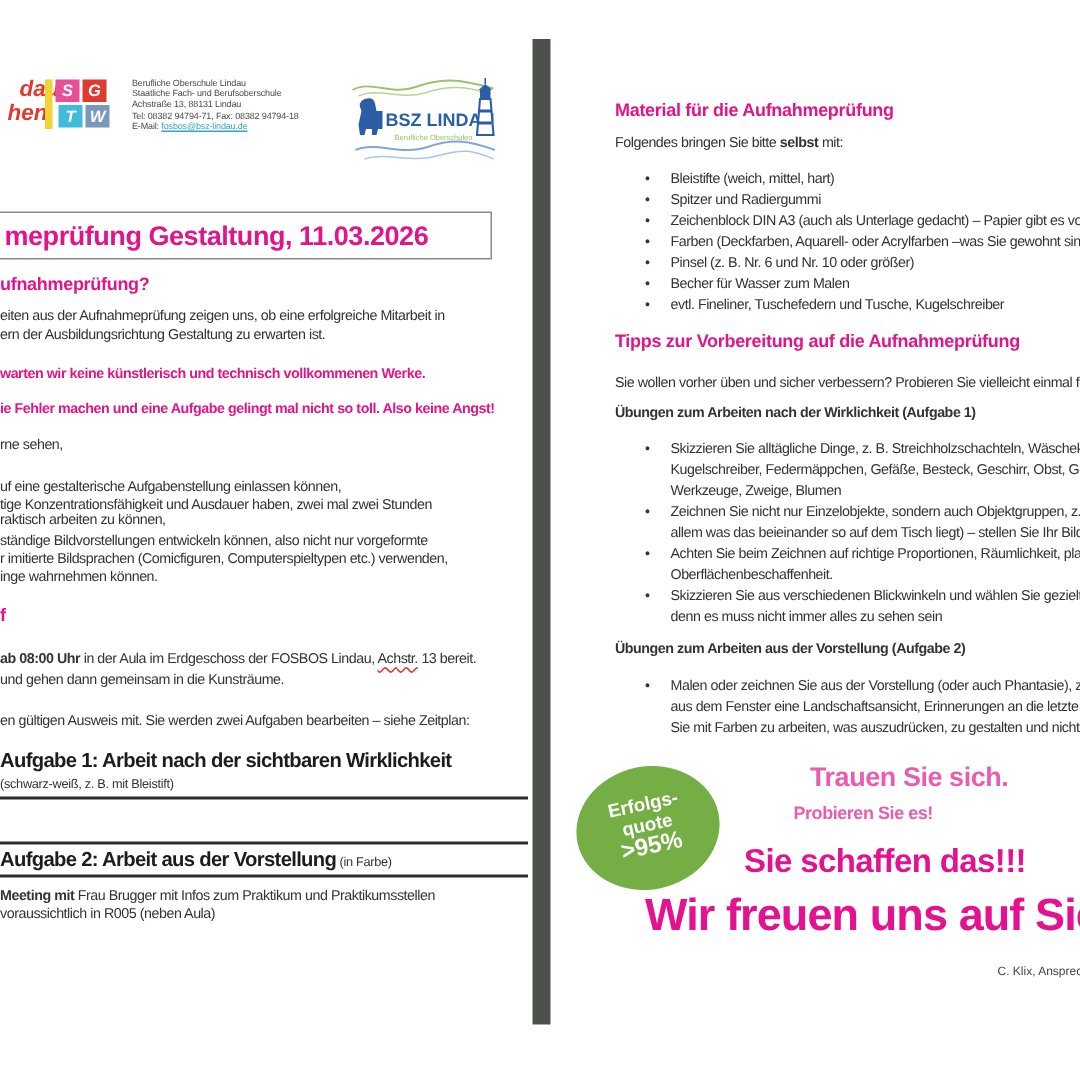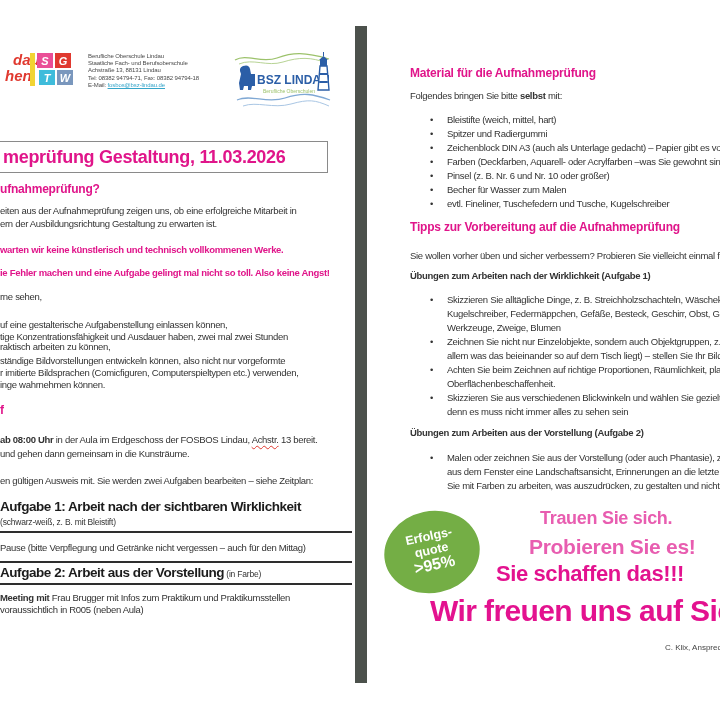--- a/index.html
+++ b/index.html
@@ -47,21 +47,21 @@
   .page-right .ln{left:42px;}
   .page-right .bullet{left:62px;}
   .page-right .cont{left:79px;}
   .dot{display:inline-block;width:17px;}
   
   .badge{position:absolute;left:16px;top:511px;width:96px;height:82px;background:var(--green);border-radius:50%;transform:rotate(-12deg);display:flex;flex-direction:column;align-items:center;justify-content:center;color:#fff;font-weight:bold;text-align:center;line-height:1.05;}
   .badge .bl{font-size:12.5px;}
   .badge .bl3{font-size:16px;}
   .cl{position:absolute;white-space:nowrap;font-weight:bold;}
   .cl1{left:172px;top:508px;font-size:18px;color:var(--pink-light);letter-spacing:-0.3px;}
-  .cl2{left:161px;top:535px;font-size:21px;color:var(--pink-light);letter-spacing:-0.3px;}
+  .cl2{left:161px;top:535px;font-size:12px;color:var(--pink-light);letter-spacing:-0.3px;}
   .cl3{left:128px;top:561px;font-size:22px;color:var(--pink-strong);letter-spacing:-0.4px;}
   .cl4{left:62px;top:594px;font-size:30px;color:var(--pink-strong);letter-spacing:-0.6px;}
   .sig{position:absolute;left:297px;top:643px;font-size:8px;color:#444;white-space:nowrap;}
 </style>
 </head>
 <body>
 
 <div class="canvas">
 
   <div class="page page-left">
@@ -124,21 +124,20 @@
     <div class="ln h1m" style="top:403px">f</div>
     <div class="ln" style="top:434px">
       <span class="b">ab 08:00 Uhr</span><span> in der Aula im Erdgeschoss der FOSBOS Lindau, </span><span class="spell">Achstr.</span><span> 13 bereit.</span>
     </div>
     <div class="ln" style="top:448px">und gehen dann gemeinsam in die Kunsträume.</div>
     <div class="ln" style="top:475px">en gültigen Ausweis mit. Sie werden zwei Aufgaben bearbeiten – siehe Zeitplan:</div>
 
     <div class="ln task" style="top:499px">Aufgabe 1: Arbeit nach der sichtbaren Wirklichkeit</div>
     <div class="ln sub" style="top:517px">(schwarz-weiß, z. B. mit Bleistift)</div>
     <div class="hr" style="top:531px"></div>
-    <div class="ln" style="top:542px">Pause (bitte Verpflegung und Getränke nicht vergessen – auch für den Mittag)</div>
     <div class="hr" style="top:561px"></div>
     <div class="ln task" style="top:565px">
       <span>Aufgabe 2: Arbeit aus der Vorstellung</span><span class="sub"> (in Farbe)</span>
     </div>
     <div class="hr" style="top:583px"></div>
     <div class="ln" style="top:592px">
       <span class="b">Meeting mit </span><span>Frau Brugger mit Infos zum Praktikum und Praktikumsstellen</span>
     </div>
     <div class="ln" style="top:604px">voraussichtlich in R005 (neben Aula)</div>
   </div>

